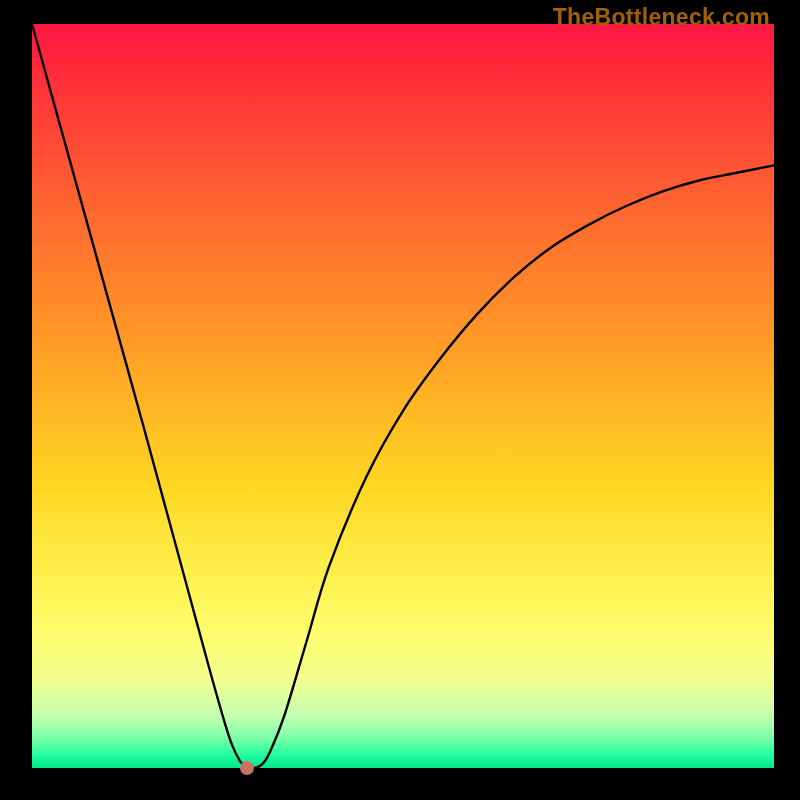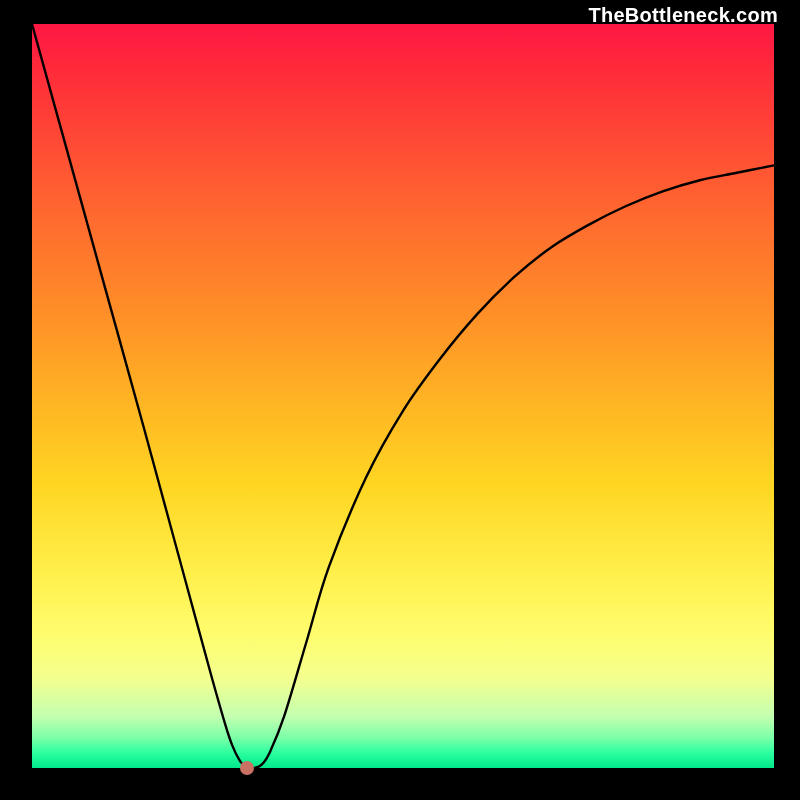--- a/index.html
+++ b/index.html
@@ -38,25 +38,25 @@
       #f3ff8e 88%,
       #c4ffb0 93%,
       #7bffa8 96%,
       #2affa0 98%,
       #00e88a 100%
     );
   }
   .watermark {
     position: absolute;
     top: 4px;
-    right: 22px;
+    right: 30px;
     font-family: Arial, Helvetica, sans-serif;
-    font-size: 20px;
+    font-size: 23px;
     font-weight: 600;
-    color: #ffffff;
+    color: #a16207;
     letter-spacing: 0.3px;
     user-select: none;
   }
   svg.curve {
     position: absolute;
     left: 32px;
     top: 24px;
     width: 742px;
     height: 744px;
     overflow: visible;

